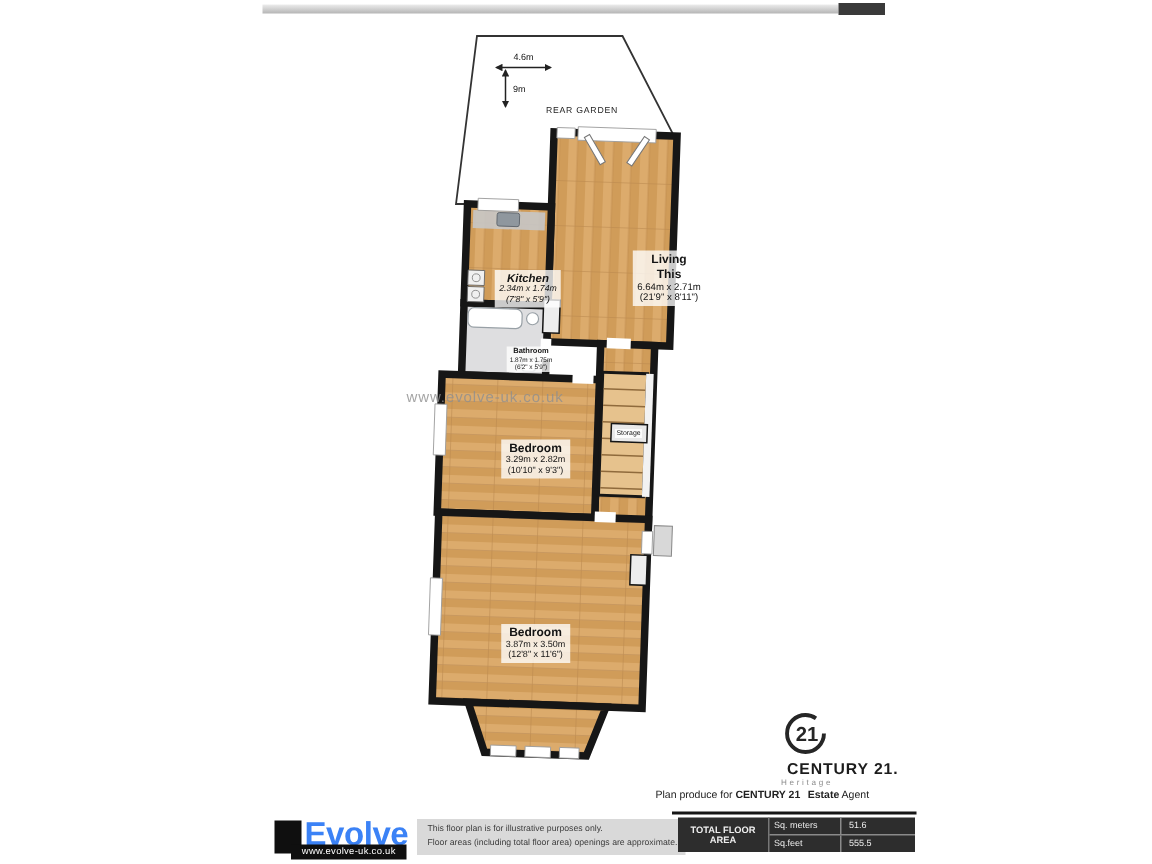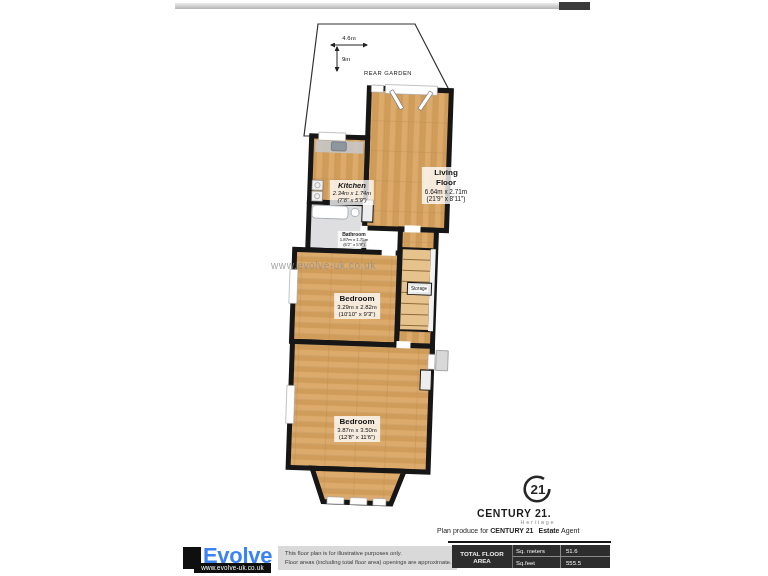--- a/index.html
+++ b/index.html
@@ -22,21 +22,21 @@
   .lbl-kitchen .dim{font-size:5.8px;}
   .lbl-bath{padding:0 2px;}
   .lbl-bath .nm{font-size:5px;}
   .lbl-bath .dim{font-size:4.3px;}
   .lbl-bed .nm{font-size:8px;}
   .lbl-bed .dim{font-size:6px;}
   .lbl-storage{font-size:4.6px;padding:0 1px;background:rgba(255,255,255,0.85);}
   .watermark{left:271px;top:260px;font-size:10px;letter-spacing:.6px;color:#8f8f8f;opacity:.8;}
   
   .c21-logo{left:519px;top:473px;width:38px;height:34px;}
-  .c21-name{left:477px;top:507px;width:122px;text-align:left;font-weight:bold;font-size:10.5px;
+  .c21-name{left:477px;top:507px;width:122px;text-align:right;font-weight:bold;font-size:10.5px;
             letter-spacing:.6px;color:#1c1c1c;}
   .c21-sub{left:477px;top:519px;width:122px;text-align:center;font-size:5.4px;letter-spacing:1.8px;color:#8c8c8c;}
   .credit{left:437px;top:527px;font-size:7px;color:#222;white-space:nowrap;}
   .credit .b{font-weight:bold;}
   .credit .b2{font-weight:bold;margin-left:5px;}
   .bottomrule{left:448px;top:541px;width:163px;height:2px;background:#161616;}
   
   .ev-square{left:183px;top:547px;width:18px;height:22px;background:#0f0f0f;}
   .ev-name{left:203px;top:543px;font-size:22px;font-weight:bold;letter-spacing:-.3px;color:#3b82f6;}
   .ev-url{left:194px;top:563px;width:77px;height:10px;background:#0f0f0f;color:#fff;font-size:6.3px;
@@ -149,21 +149,21 @@
         <rect x="380" y="248" width="14" height="7" fill="#ffffff"></rect>
         <rect x="398" y="340" width="14" height="7" fill="#ffffff"></rect>
       </g>
     </g>
   </svg>
 
   <div class="abs watermark">www.evolve-uk.co.uk</div>
 
   <div class="room-label lbl-living" style="left:408px;top:167px;margin-left:38px;">
     <span class="nm">Living</span>
-    <span class="nm">Floor</span>
+    <span class="nm">This</span>
     <span class="dim">6.64m x 2.71m</span>
     <span class="dim">(21'9" x 8'11")</span>
   </div>
   <div class="room-label lbl-kitchen" style="left:352px;top:180px;font-style:italic;">
     <span class="nm">Kitchen</span>
     <span class="dim">2.34m x 1.74m</span>
     <span class="dim">(7'8" x 5'9")</span>
   </div>
   <div class="room-label lbl-bath" style="left:354px;top:231px;">
     <span class="nm">Bathroom</span>

